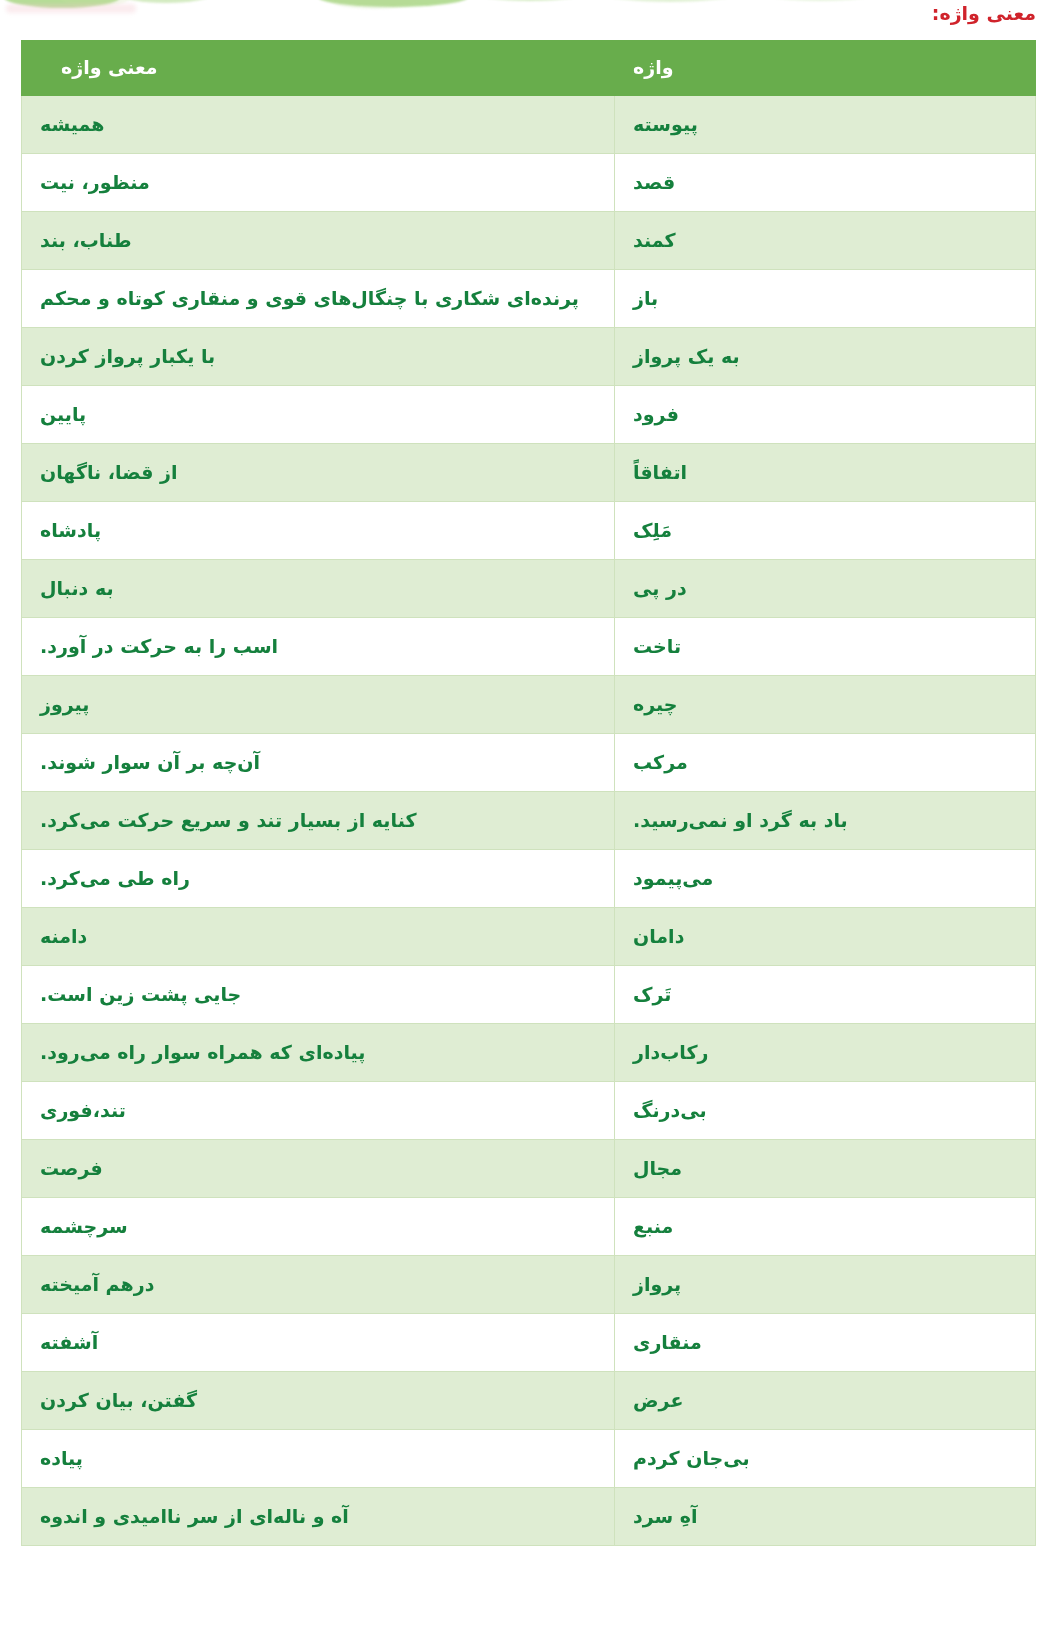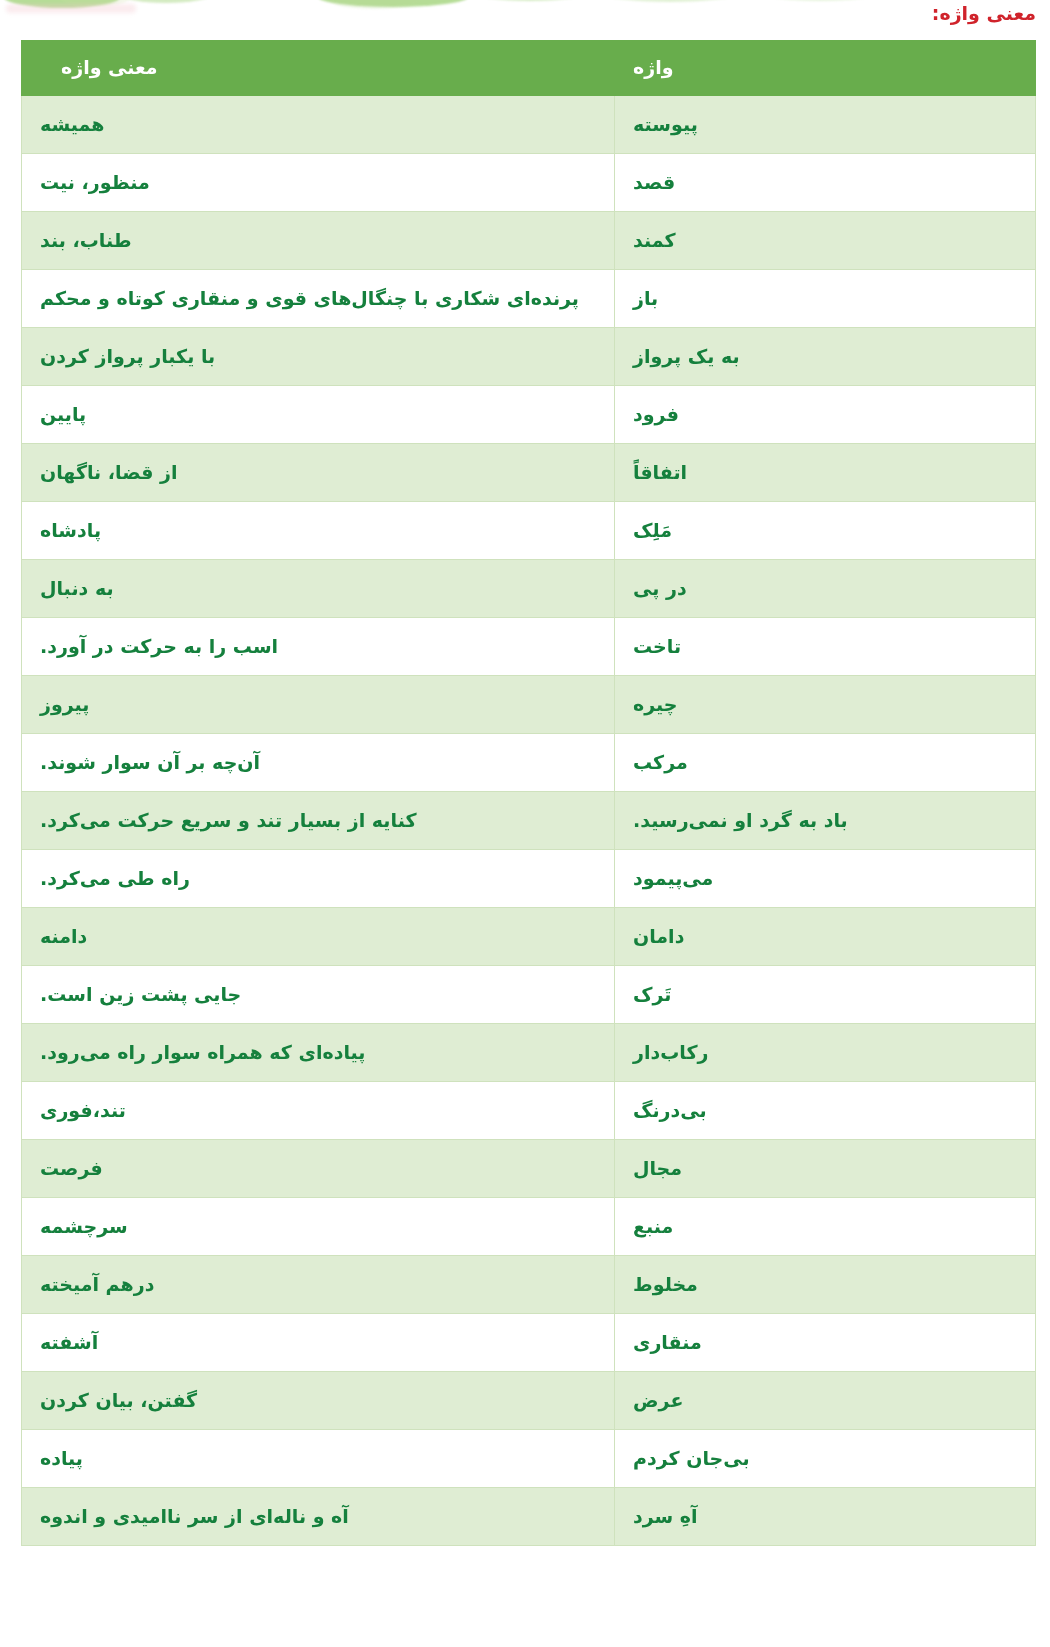--- a/index.html
+++ b/index.html
@@ -214,21 +214,21 @@
         </tr>
         <tr class="shade-green">
           <td class="col-word">مجال</td>
           <td class="col-meaning">فرصت</td>
         </tr>
         <tr class="shade-white">
           <td class="col-word">منبع</td>
           <td class="col-meaning">سرچشمه</td>
         </tr>
         <tr class="shade-green">
-          <td class="col-word">مخلوط</td>
+          <td class="col-word">پرواز</td>
           <td class="col-meaning">درهم آمیخته</td>
         </tr>
         <tr class="shade-white">
           <td class="col-word">منقاری</td>
           <td class="col-meaning">آشفته</td>
         </tr>
         <tr class="shade-green">
           <td class="col-word">عرض</td>
           <td class="col-meaning">گفتن، بیان کردن</td>
         </tr>

